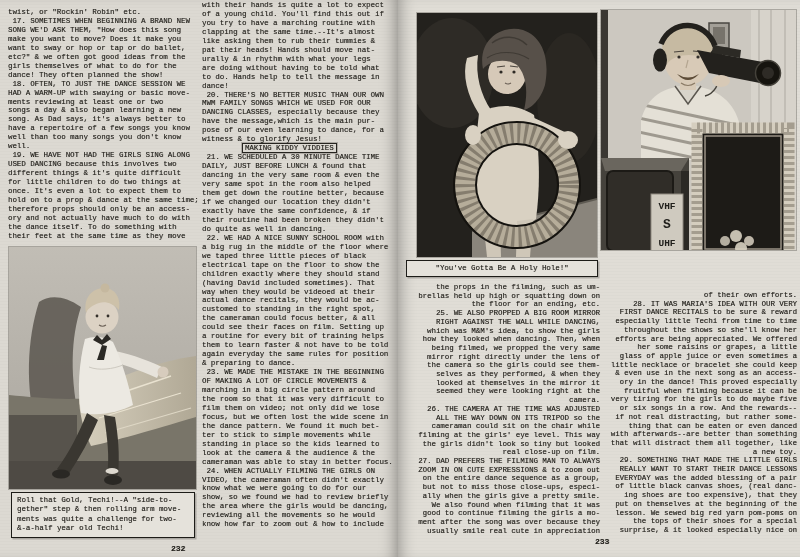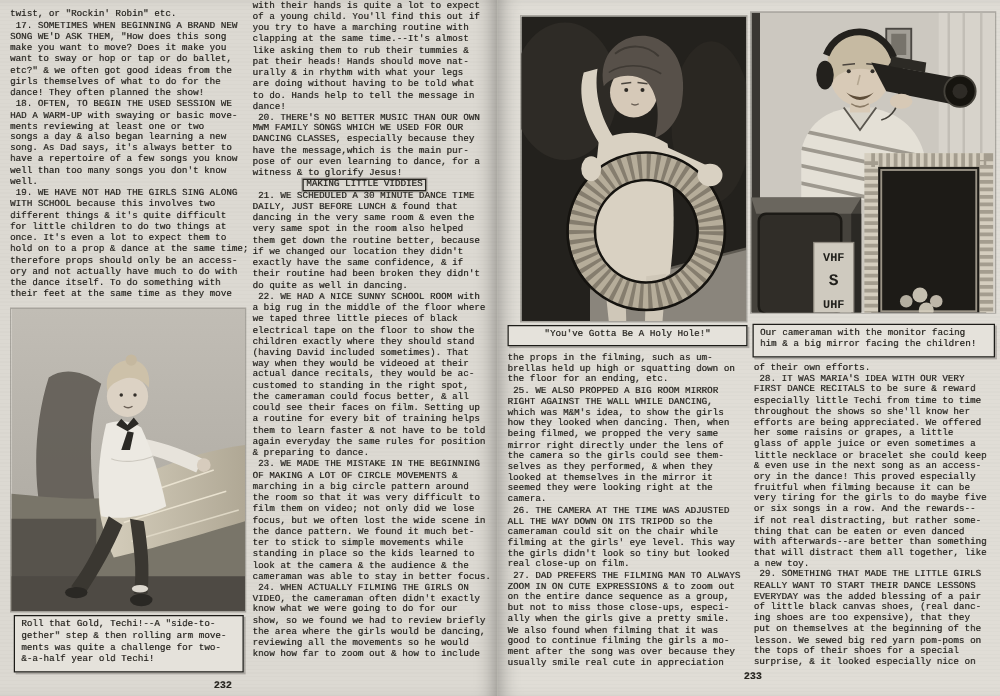--- a/index.html
+++ b/index.html
@@ -14,21 +14,21 @@
   .page-left{left:0;width:398px;background-color:#dcd9d2;
     box-shadow:inset -12px 0 16px -10px rgba(0,0,0,.38);}
   .page-right{left:398px;width:402px;background-color:#e0ddd6;
     box-shadow:inset 12px 0 16px -10px rgba(0,0,0,.33);}
   .col{
     position:absolute;white-space:pre;color:#26241f;
     font-size:7.4px;letter-spacing:0;
     text-shadow:0.35px 0.15px 0 rgba(38,36,31,.5);
   }
   .lh-left{line-height:8.96px;}
-  .lh-right{line-height:8.7px;}
+  .lh-right{line-height:8.7px;text-align:right;}
   .u{}
   .boxed{border:1px solid #26241f;padding:0 2px;box-shadow:0 0 0 1px rgba(38,36,31,.25);}
   .caption{
     position:absolute;white-space:pre;color:#26241f;
     font-size:7.4px;line-height:9.4px;
     border:1px solid #1d1c18;background:#e5e2db;
     padding:3px 5px;
     text-shadow:0.35px 0.15px 0 rgba(38,36,31,.5);
     box-shadow:1.5px 1.5px 0 rgba(30,28,24,.25);
   }
@@ -49,30 +49,30 @@
   <div class="page page-left">
 
     <div class="col lh-left" style="left:8px;top:8px;width:191px;"><span>twist, or "Rockin' Robin" etc.
  17. </span><span class="u">SOMETIMES WHEN BEGINNING A BRAND NEW
 SONG WE'D ASK THEM,</span><span> "How does this song
 make you want to move? Does it make you
 want to sway or hop or tap or do ballet,
 etc?" &amp; we often got good ideas from the
 girls themselves of what to do for the
 dance! They often planned the show!
- 18. </span><span class="u">OFTEN, TO BEGIN THE USED SESSION WE
+ 18. </span><span class="u">OFTEN, TO JUST THE DANCE SESSION WE
 HAD A WARM-UP</span><span> with swaying or basic move-
 ments reviewing at least one or two
 songs a day &amp; also began learning a new
 song. As Dad says, it's always better to
 have a repertoire of a few songs you know
 </span><span class="u">well</span><span> than too many songs you don't know
 </span><span class="u">well</span><span>.
  19. </span><span class="u">WE HAVE NOT HAD THE GIRLS SING ALONG
-WITH SCHOOL</span><span> because this involves two
+USED DANCING</span><span> because this involves two
 different things &amp; it's quite difficult
 for </span><span class="u">little</span><span> children to do two things at
 once. It's even a lot to expect them to
 hold on to a prop &amp; dance at the same time;
 therefore props should only be an access-
 ory and not actually have much to do with
 the dance itself. To do something with
 their feet at the same time as they move</span></div>
 
     <div class="col lh-left" style="left:202px;top:1px;width:194px;"><span>with their hands is quite a lot to expect
@@ -84,21 +84,21 @@
 urally &amp; in rhythm with what your legs
 are doing without having to be told what
 to do. Hands help to tell the message in
 dance!
  20. </span><span class="u">THERE'S NO BETTER MUSIC THAN OUR OWN
 MWM FAMILY SONGS WHICH WE USED FOR OUR
 DANCING CLASSES</span><span>, especially because they
 have the message,which is the main pur-
 pose of our even learning to dance, for a
 witness &amp; to glorify Jesus!
-         </span><span class="boxed">MAKING LITTLE VIDDIES</span><span>
+         </span><span class="boxed">MAKING KIDDY VIDDIES</span><span>
  21. </span><span class="u">WE SCHEDULED A 30 MINUTE DANCE TIME
 DAILY, JUST BEFORE LUNCH</span><span> &amp; found that
 dancing in the very same room &amp; even the
 very same spot in the room also helped
 them get down the routine better, because
 if we changed our location they didn't
 exactly have the same confidence, &amp; if
 their routine had been broken they didn't
 do quite as well in dancing.
  22. </span><span class="u">WE HAD A NICE SUNNY SCHOOL ROOM</span><span> with
@@ -267,22 +267,20 @@
         <polygon points="0,148 88,148 80,161 4,161" fill="#6a665e"></polygon>
         <rect x="6" y="161" width="66" height="80" rx="6" fill="#302d28" stroke="#1c1a16" stroke-width="2"></rect>
         <rect x="80" y="161" width="8" height="86" fill="#2b2925"></rect>
         <rect x="50" y="184" width="32" height="58" fill="#cfcabf" stroke="#8f8a80" stroke-width="1"></rect>
         <text x="66" y="199" text-anchor="middle" font-family="Liberation Mono, monospace" font-size="9.5" font-weight="bold" fill="#21201c">VHF</text>
         <text x="66" y="218" text-anchor="middle" font-family="Liberation Mono, monospace" font-size="13" font-weight="bold" fill="#21201c">S</text>
         <text x="66" y="236" text-anchor="middle" font-family="Liberation Mono, monospace" font-size="9.5" font-weight="bold" fill="#21201c">UHF</text>
       </svg>
     </div>
 
-    <div class="caption" style="left:204px;top:259px;width:182px;"><span>Our cameraman with the monitor facing
-him &amp; a big </span><span class="u">mirror</span><span> facing the children!</span></div>
 
     <div class="col lh-right" style="left:8px;top:283px;width:194px;"><span>the props in the filming, such as um-
 brellas held up high or squatting down on
 the floor for an ending, etc.
  25. </span><span class="u">WE ALSO PROPPED A BIG ROOM MIRROR
 RIGHT AGAINST THE WALL WHILE DANCING,</span><span>
 which was M&amp;M's idea, to show the girls
 how they looked when dancing. Then, when
 being filmed, we propped the very same
 mirror right directly under the lens of

